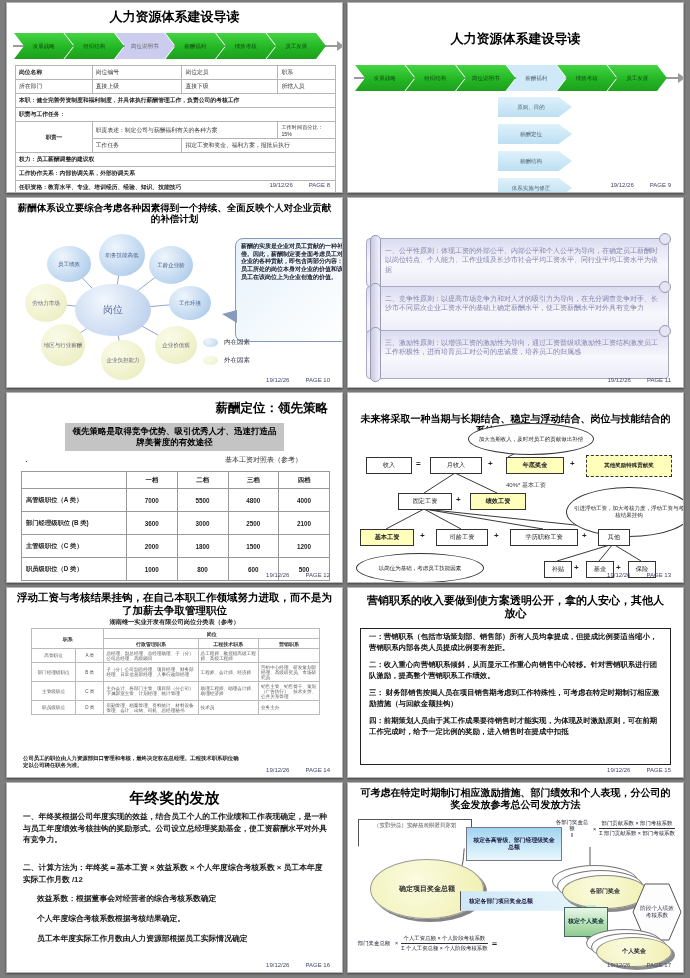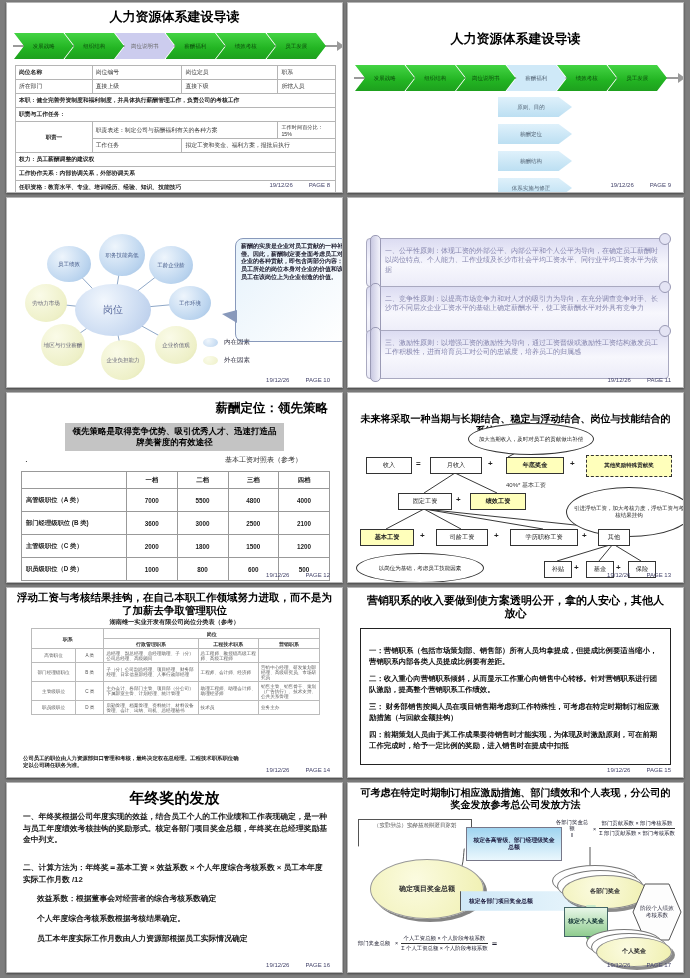--- a/index.html
+++ b/index.html
@@ -88,21 +88,21 @@
   .cls14{position:absolute;left:24px;right:24px;top:40px;border-collapse:collapse;width:289px;
     font-size:4.6px;color:#555;}
   .cls14 td{border:1px solid #bbb;padding:1.5px 2px;vertical-align:middle;}
   .cls14 .hc{text-align:center;font-weight:bold;color:#333;font-size:5px;}
   .cls14 .lv{text-align:center;width:44px;}
   .cls14 .cl{text-align:center;width:26px;}
   .fn14{position:absolute;left:16px;bottom:8px;width:220px;font-size:5.4px;font-weight:bold;color:#222;line-height:1.3;}
 
   
   .box15{position:absolute;left:12px;right:12px;top:40px;bottom:12px;border:1.5px solid #222;
-    padding:17px 8px;font-size:7.4px;font-weight:bold;color:#111;line-height:1.42;}
+    padding:3px 8px;font-size:7.4px;font-weight:bold;color:#111;line-height:1.42;}
   .box15 p{margin:0 0 7px 0;}
 
   
   .body16{position:absolute;left:16px;right:14px;top:28px;font-size:7.8px;font-weight:600;
     color:#222;line-height:1.5;}
   .body16 p{margin:0 0 8px 0;}
   .ind{padding-left:14px;}
 
   
   .pent17{position:absolute;left:10px;top:36px;width:100px;height:38px;
@@ -221,20 +221,21 @@
       <div class="substep">薪酬结构</div>
       <div class="substep">体系实施与修正</div>
     </div>
     <div class="pfoot">
       <span>19/12/26</span>
       <span>PAGE 9</span>
     </div>
   </div>
 
   <div class="slide">
+    <div class="stitle" style="position:absolute;left:10px;right:10px;top:4px;font-size:9.5px;">薪酬体系设立要综合考虑各种因素得到一个持续、全面反映个人对企业贡献的补偿计划</div>
     <svg class="wires" width="337" height="191" viewBox="0 0 337 191">
       <g stroke="#8fa8c8" stroke-width="1">
         <line x1="106" y1="112" x2="62" y2="66"></line>
           <line x1="106" y1="112" x2="115" y2="58"></line>
         <line x1="106" y1="112" x2="164" y2="67"></line>
           <line x1="106" y1="112" x2="183" y2="105"></line>
         <line x1="106" y1="112" x2="169" y2="147"></line>
           <line x1="106" y1="112" x2="116" y2="162"></line>
         <line x1="106" y1="112" x2="56" y2="147"></line>
           <line x1="106" y1="112" x2="39" y2="105"></line>
@@ -427,21 +428,21 @@
     </div>
     <div class="pfoot">
       <span>19/12/26</span>
       <span>PAGE 15</span>
     </div>
   </div>
 
   <div class="slide">
     <div class="stitle" style="position:absolute;left:0;right:0;top:6px;font-size:15px;">年终奖的发放</div>
     <div class="body16">
-      <p>一、年终奖根据公司年度实现的效益，结合员工个人的工作业绩和工作表现确定，是一种与员工年度绩效考核挂钩的奖励形式。核定各部门项目奖金总额，年终奖在总经理奖励基金中列支。</p>
+      <p>一、年终奖根据公司年度实现的效益，结合员工个人的工作业绩和工作表现确定，是一种与员工年度绩效考核挂钩的奖励形式。公司设立总经理奖励基金，使工资薪酬水平对外具有竞争力。</p>
       <p style="margin-top:16px;">二、计算方法为：年终奖＝基本工资 × 效益系数 × 个人年度综合考核系数 × 员工本年度实际工作月数 /12</p>
       <p class="ind">效益系数：根据董事会对经营者的综合考核系数确定</p>
       <p class="ind">个人年度综合考核系数根据考核结果确定。</p>
       <p class="ind">员工本年度实际工作月数由人力资源部根据员工实际情况确定</p>
     </div>
     <div class="pfoot">
       <span>19/12/26</span>
       <span>PAGE 16</span>
     </div>
   </div>

